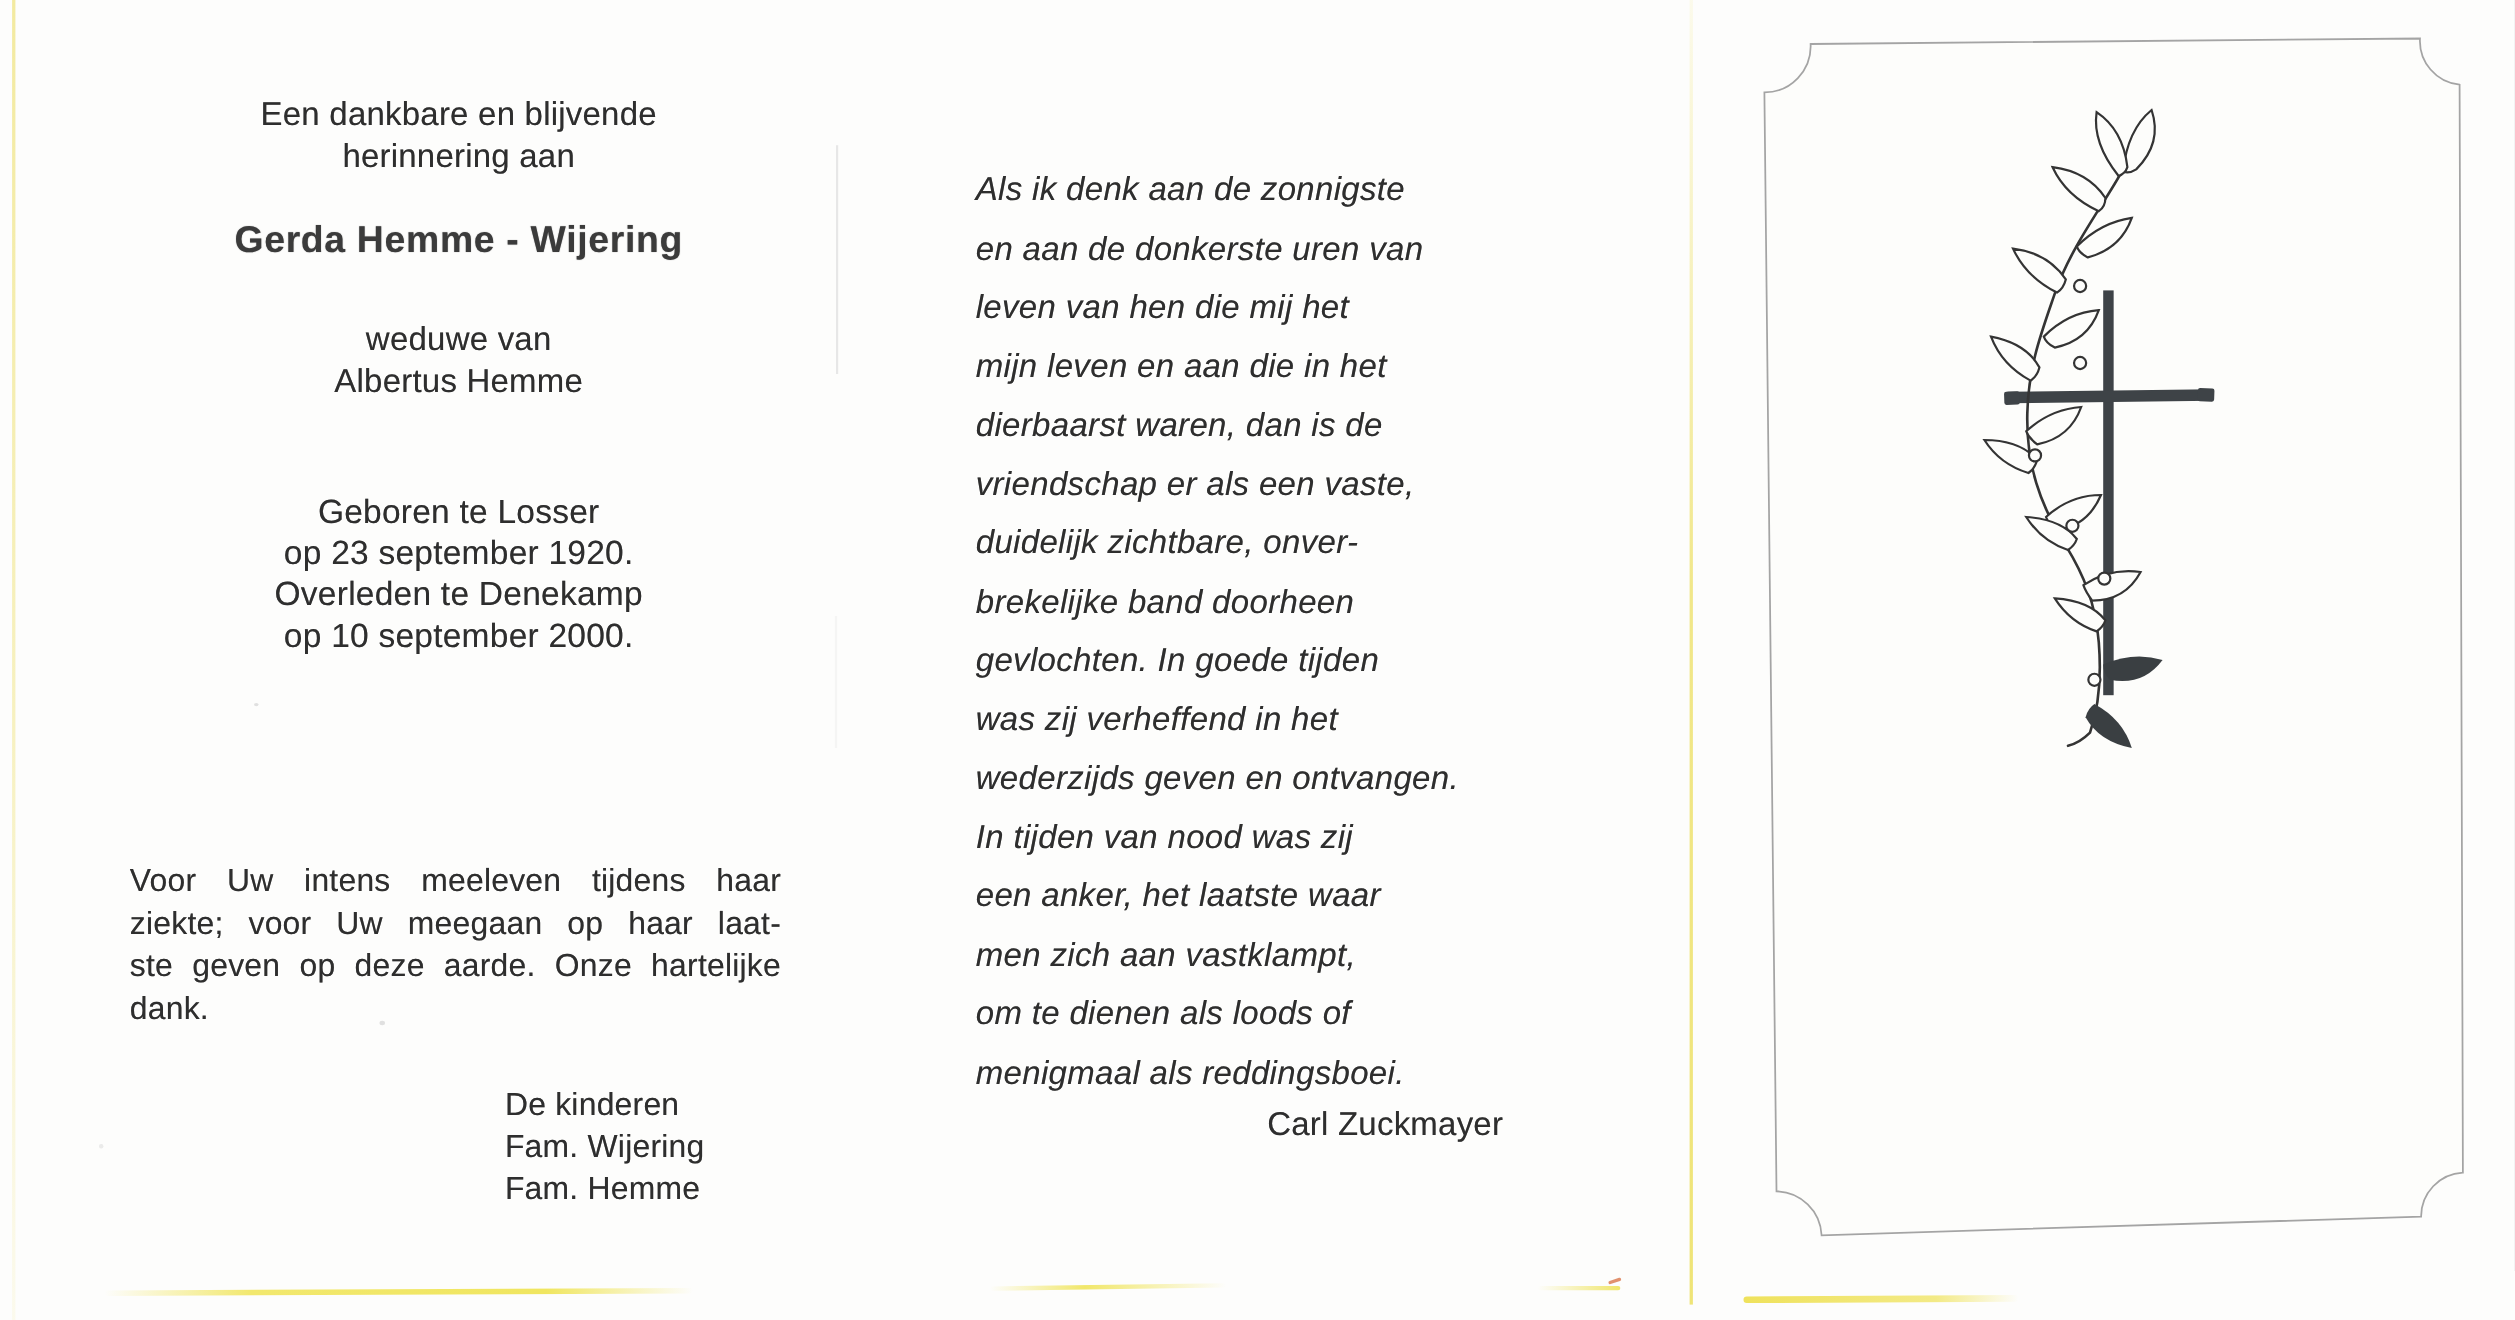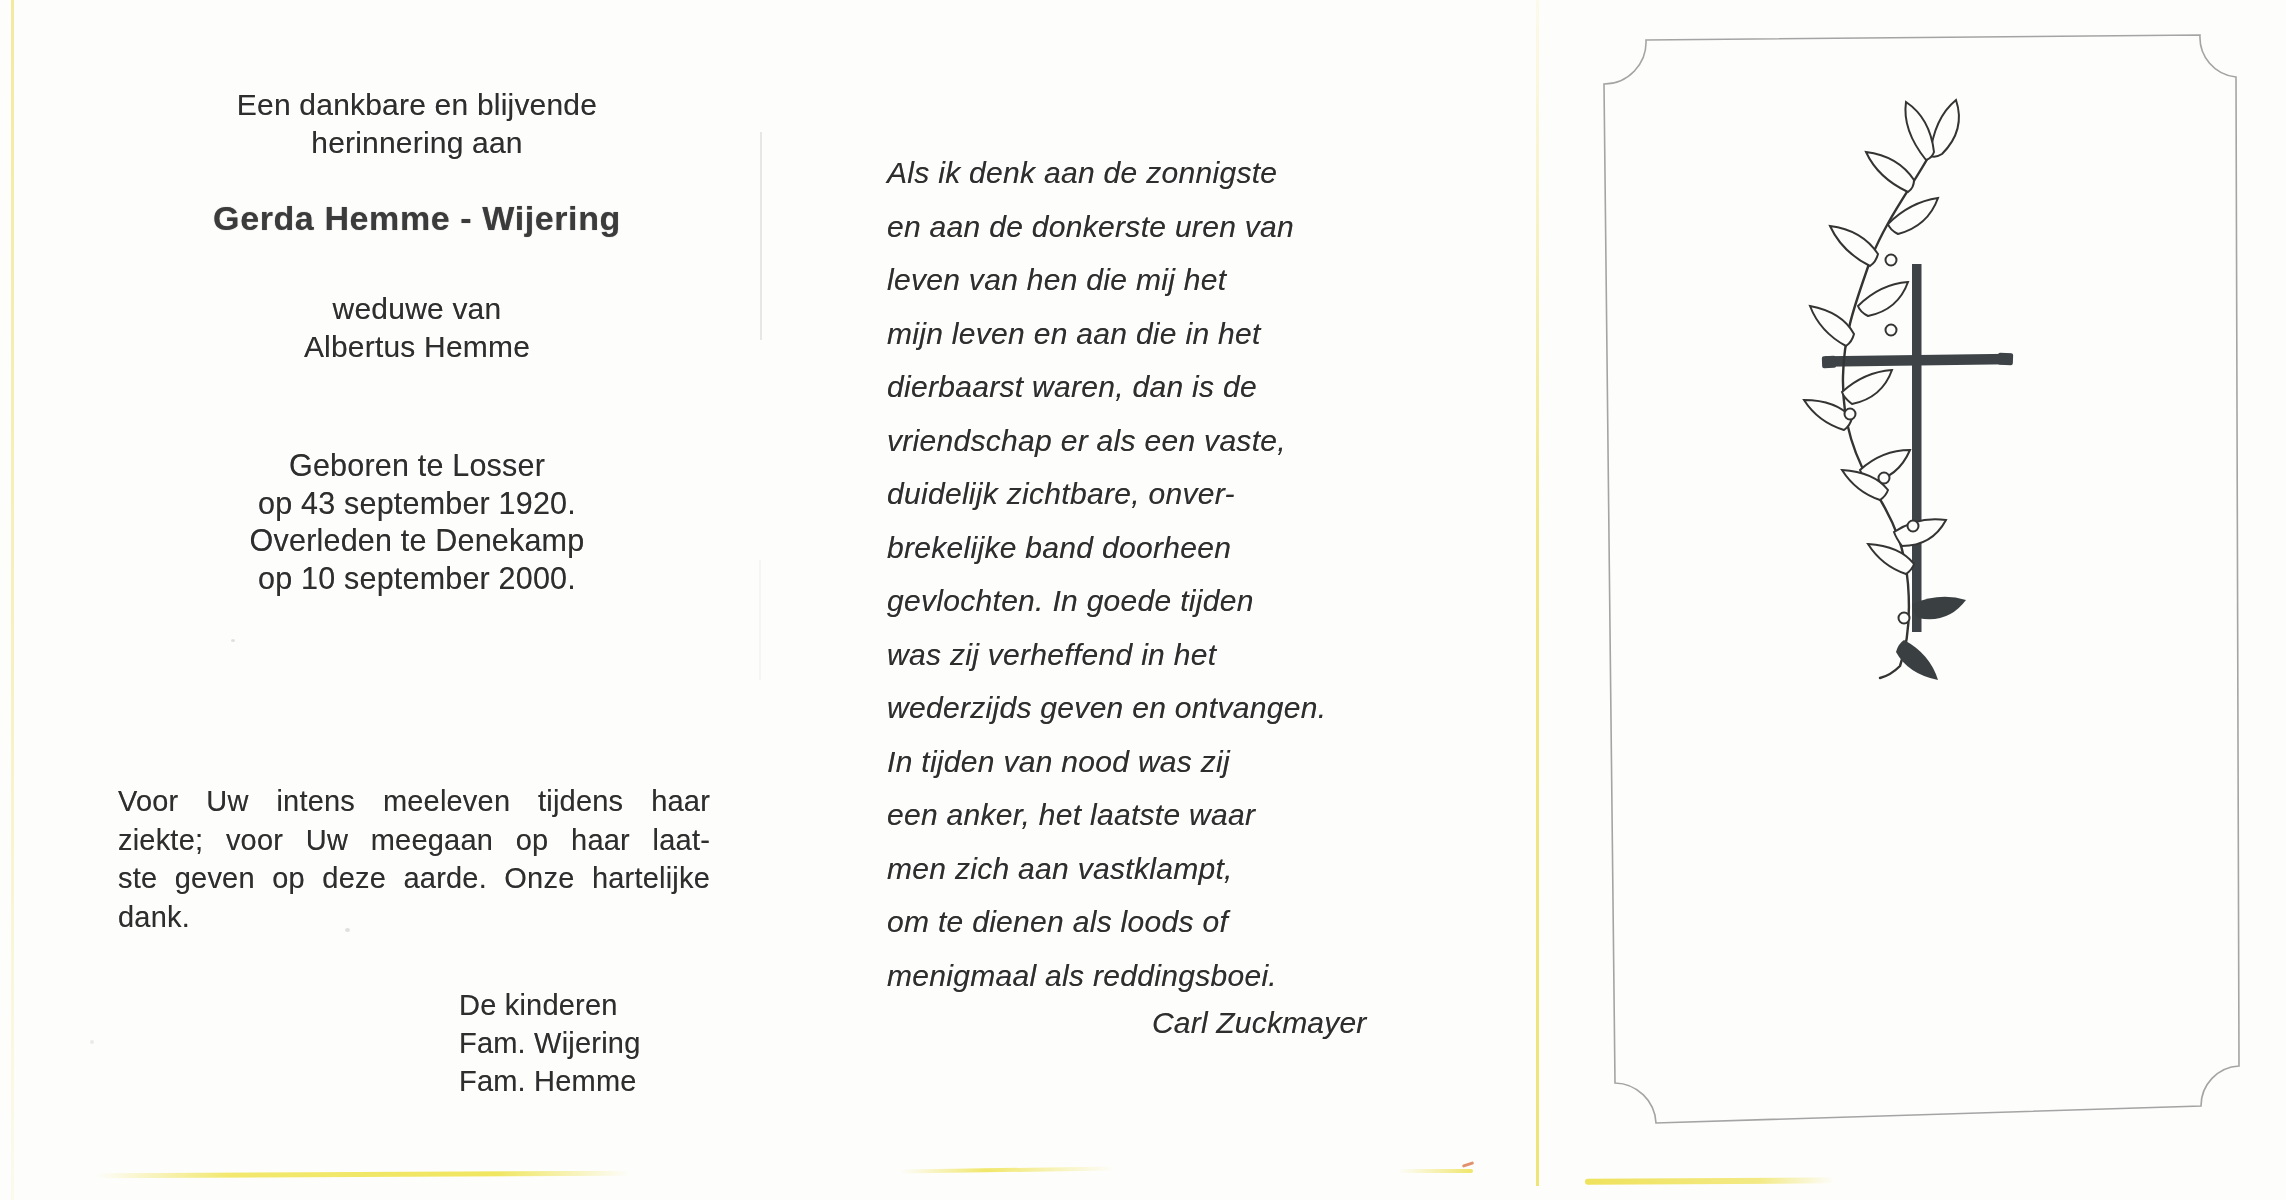--- a/index.html
+++ b/index.html
@@ -54,21 +54,21 @@
   .name-block{left:97px;top:198px;width:640px;font-size:34px;line-height:40px;
     font-weight:bold;color:#3b3b3b;letter-spacing:.6px;
     text-shadow:0 0 1px rgba(40,40,40,.5);}
   .relation-block{left:117px;top:290px;width:600px;font-size:30px;line-height:38px;}
   .dates-block{left:107px;top:447px;width:620px;font-size:30.5px;line-height:37.5px;}
   .thanks-block{left:118px;top:782px;width:592px;font-size:29px;line-height:38.5px;}
   .thanks-block .just{text-align:justify;text-align-last:justify;}
   .signature-block{left:459px;top:986px;width:300px;font-size:29px;line-height:38px;}
   .poem-block{left:887px;top:146px;width:560px;font-size:30px;line-height:53.5px;
     font-style:italic;letter-spacing:.3px;}
-  .attribution{left:1152px;top:1006px;width:320px;font-size:30px;font-style:italic;}
+  .attribution{left:1152px;top:1006px;width:320px;font-size:30px;}
 
   
   .holy-card{position:absolute;left:1588px;top:26px;width:656px;height:1112px;}
   .holy-card svg{display:block;width:100%;height:100%;}
 </style>
 </head>
 <body>
 
 <div class="page">
 
@@ -92,21 +92,21 @@
 
   <div class="txt center name-block">Gerda Hemme - Wijering</div>
 
   <div class="txt center relation-block">
     <div>weduwe van</div>
     <div>Albertus Hemme</div>
   </div>
 
   <div class="txt center dates-block">
     <div>Geboren te Losser</div>
-    <div>op 43 september 1920.</div>
+    <div>op 23 september 1920.</div>
     <div>Overleden te Denekamp</div>
     <div>op 10 september 2000.</div>
   </div>
 
   <div class="txt thanks-block">
     <div class="just">Voor Uw intens meeleven tijdens haar</div>
     <div class="just">ziekte; voor Uw meegaan op haar laat-</div>
     <div class="just">ste geven op deze aarde. Onze hartelijke</div>
     <div>dank.</div>
   </div>

